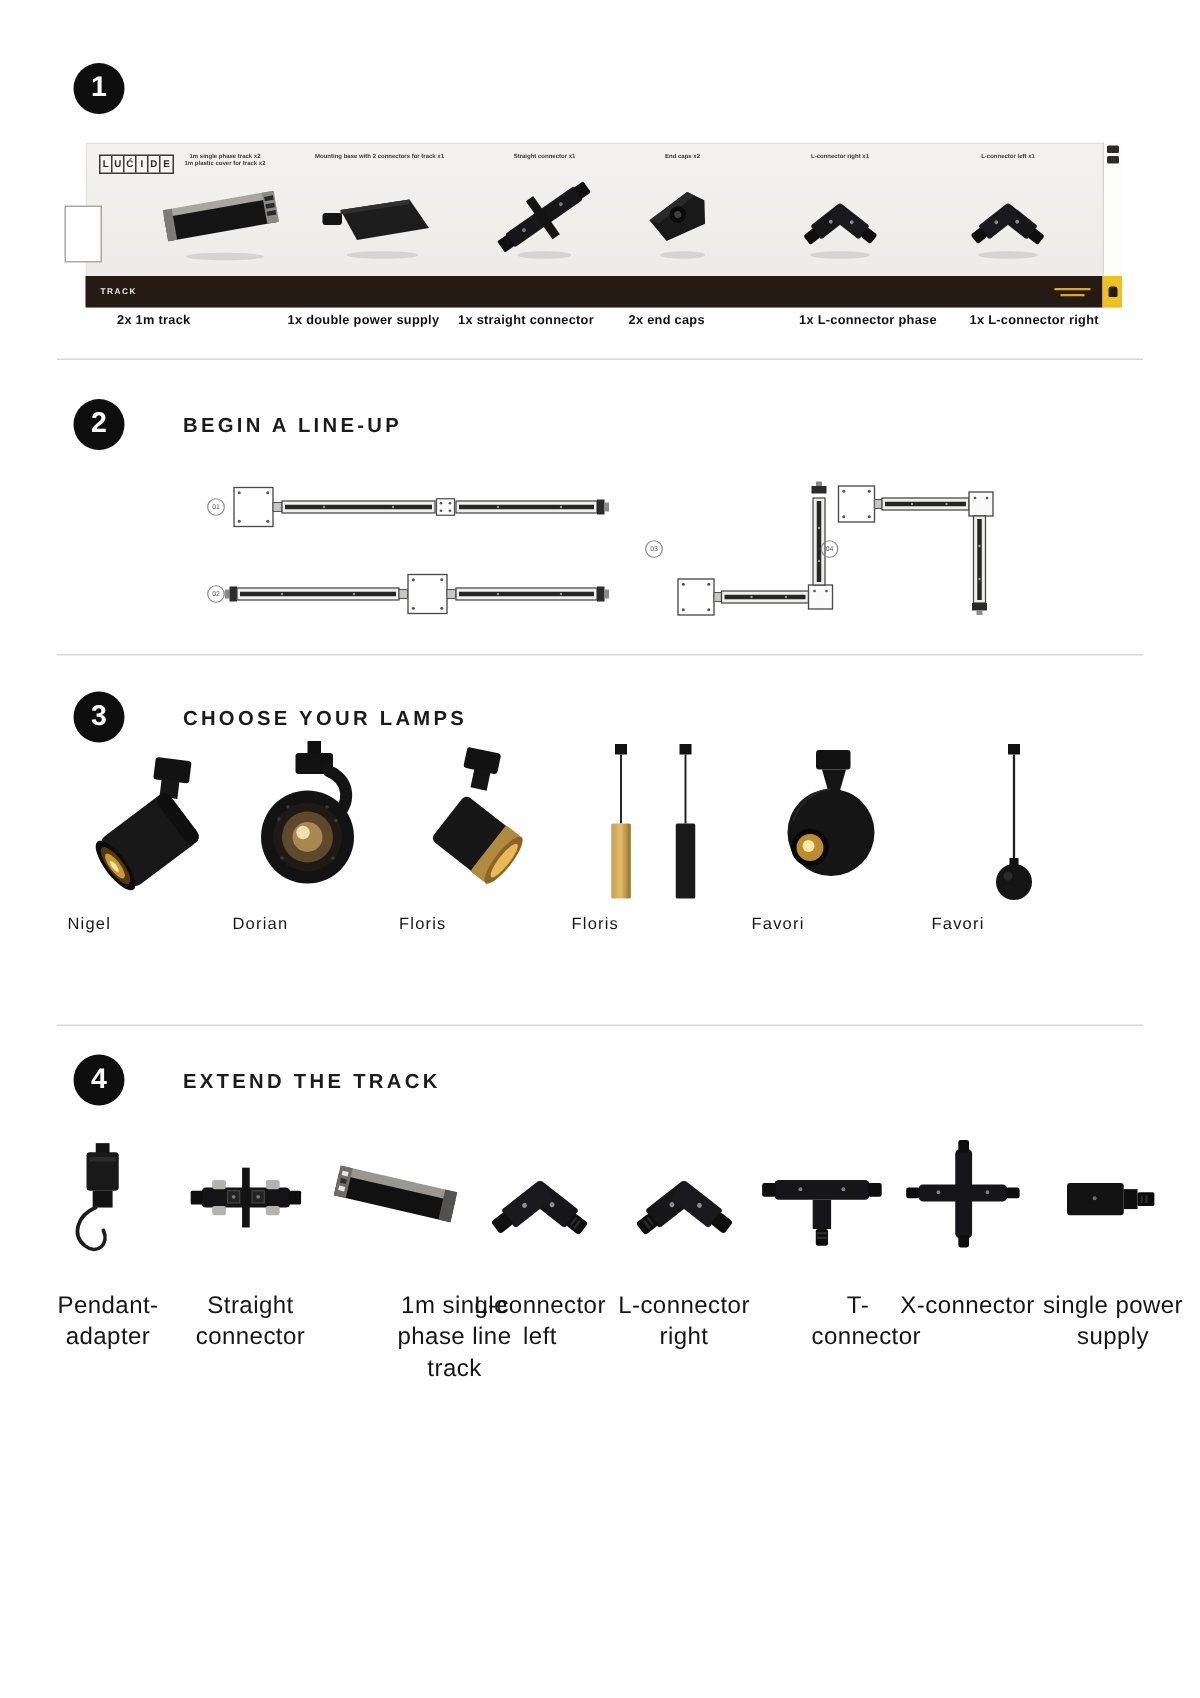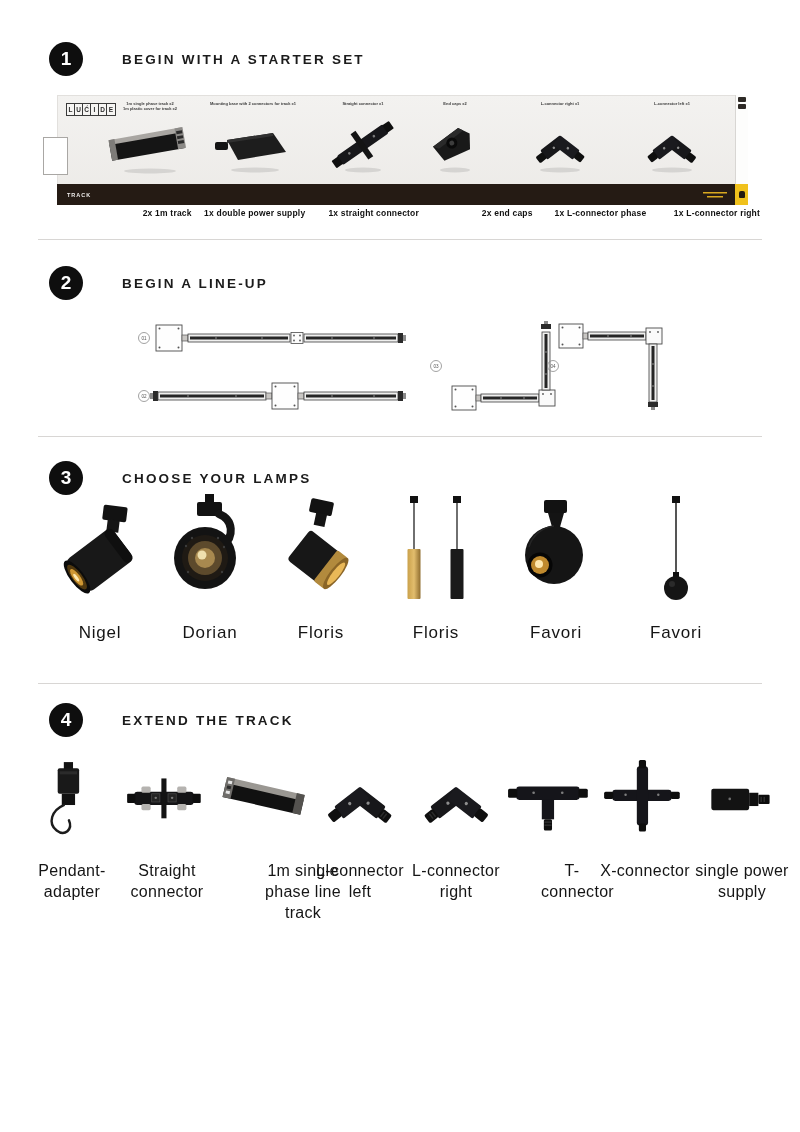--- a/index.html
+++ b/index.html
@@ -29,42 +29,41 @@
   .box-bar { position:absolute; left:0; right:13px; bottom:0; height:21px; background:#251b14; display:flex; align-items:center; }
   .box-bar-label { color:#efedeb; font-size:5.5px; letter-spacing:1px; font-weight:bold; margin-left:10px; }
   .bar-fineprint { position:absolute; right:8px; top:8px; width:24px; height:6px;
                    background:linear-gradient(#d9a91f,#d9a91f) 0 0/24px 1.5px no-repeat,
                               linear-gradient(#d9a91f,#d9a91f) 4px 3.5px/16px 1.5px no-repeat; }
   .bar-yellow { position:absolute; right:0; bottom:0; width:13px; height:21px; background:#f0c11c;
                 display:flex; align-items:center; justify-content:center; }
   .bar-yellow-glyph { width:6px; height:7px; background:#241a10; border-radius:2px 2px 1px 1px; }
 
   .captions-row { position:absolute; left:78px; top:208px; width:682px; display:flex; }
-  .caption-cell { flex:1; text-align:right; font-size:8.5px; font-weight:bold; letter-spacing:0.2px; color:#111; }
+  .caption-cell { flex:1; text-align:left; font-size:8.5px; font-weight:bold; letter-spacing:0.2px; color:#111; }
 
   
   .lineup { position:absolute; }
   .lu-label { font-size:4.6px; fill:#555; }
 
   
   .lamp-slot { position:absolute; top:492px; width:110px; height:128px; }
-  .lamp-name { position:absolute; top:623px; width:110px; text-align:center; font-size:17px;
+  .lamp-name { position:absolute; top:610px; width:110px; text-align:left; font-size:11px;
                font-weight:500; letter-spacing:0.8px; color:#151515; }
 
   
   .ext-slot { position:absolute; top:758px; width:92px; height:92px; }
   .ext-caption { position:absolute; top:860px; width:104px; text-align:center; font-size:16px;
                  font-weight:500; letter-spacing:0.3px; line-height:1.32; color:#151515; }
 </style>
 </head>
 <body>
 
 <div class="section-head" style="top:42px;">
   <div class="badge">1</div>
-  <div class="sec-title">BEGIN WITH A STARTER SET</div>
 </div>
 
 <div class="starter-box">
   <div class="box-flap"></div>
 
   <div class="brand-logo">
     <span class="brand-letter">L</span>
     <span class="brand-letter">U</span>
     <span class="brand-letter">Ć</span>
     <span class="brand-letter">I</span>

